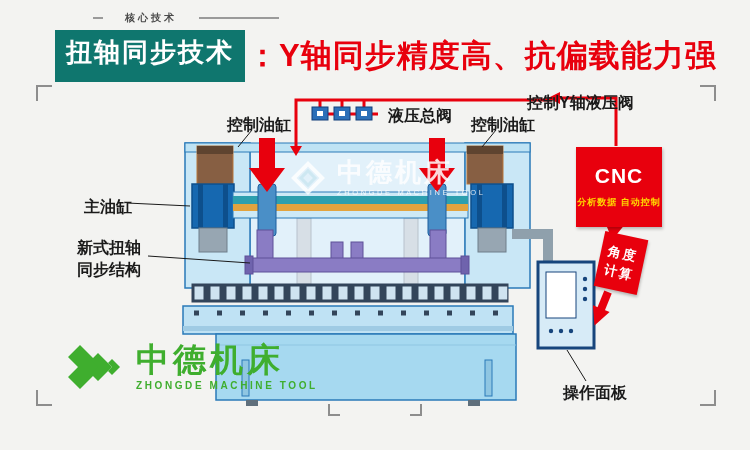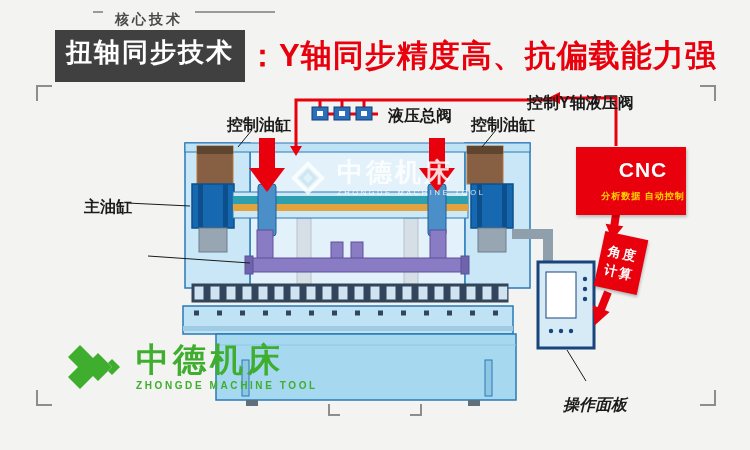--- a/index.html
+++ b/index.html
@@ -1,40 +1,40 @@
 <!DOCTYPE html>
 <html><head>
 <meta charset="utf-8">
 <style>
   html,body{margin:0;padding:0;background:#e9e9e7;}
   .canvas{position:relative;width:750px;height:450px;background:#f3f3f1;overflow:hidden;
           font-family:"Liberation Sans","DejaVu Sans",sans-serif;}
   
-  .core-tag{position:absolute;left:93px;top:11px;display:flex;align-items:flex-start;gap:12px;
-            color:#4a4a4a;font-size:14px;font-weight:bold;letter-spacing:3px;}
+  .core-tag{position:absolute;left:93px;top:11px;display:flex;align-items:center;gap:22px;
+            color:#4a4a4a;font-size:10px;font-weight:bold;letter-spacing:3px;}
   .dash{height:2px;background:#9a9a9a;}
   .dash.l{width:10px}.dash.r{width:80px}
   .title-row{position:absolute;left:55px;top:30px;display:flex;align-items:stretch;white-space:nowrap;}
-  .title-black{background:#404040;color:#ffffff;font-size:26px;font-weight:bold;
+  .title-black{background:#0f766e;color:#ffffff;font-size:26px;font-weight:bold;
                padding:5px 11px;letter-spacing:2px;}
   .title-red{color:#e8000d;font-size:31px;font-weight:bold;padding:5px 0 5px 2px;letter-spacing:1px;}
   
   .mark{position:absolute;width:14px;height:14px;}
   .mark.tl{border-top:2px solid #8d8d8d;border-left:2px solid #8d8d8d;}
   .mark.tr{border-top:2px solid #8d8d8d;border-right:2px solid #8d8d8d;}
   .mark.bl{border-bottom:2px solid #8d8d8d;border-left:2px solid #8d8d8d;}
   .mark.br{border-bottom:2px solid #8d8d8d;border-right:2px solid #8d8d8d;}
   .mark.small{width:10px;height:10px;}
   
   .lbl{position:absolute;color:#1a1a1a;font-size:16px;font-weight:bold;white-space:nowrap;line-height:1.35;}
   .lbl.s{font-size:16px;}
   
-  .cnc-box{position:absolute;left:576px;top:147px;width:86px;height:68px;background:#e8000d;
+  .cnc-box{position:absolute;left:576px;top:147px;width:86px;height:80px;background:#e8000d;
            color:#ffffff;text-align:center;display:flex;flex-direction:column;justify-content:center;
-           box-shadow:1px 2px 3px rgba(0,0,0,.25);padding-left:24px;}
+           box-shadow:1px 2px 3px rgba(0,0,0,.25);}
   .cnc-title{font-size:21px;font-weight:bold;letter-spacing:1px;line-height:1.05;}
   .cnc-sub{font-size:13px;font-weight:bold;letter-spacing:2px;line-height:1.25;}
   .cnc-desc{font-size:9px;font-weight:bold;color:#ffd800;letter-spacing:1px;margin-top:9px;}
   
   .angle-box{position:absolute;left:599px;top:235px;width:44px;height:56px;background:#e8000d;
              transform:rotate(12deg);color:#ffffff;font-size:13px;font-weight:bold;text-align:center;
              display:flex;flex-direction:column;justify-content:center;line-height:1.5;letter-spacing:2px;
              box-shadow:1px 2px 3px rgba(0,0,0,.25);}
   
   .watermark{position:absolute;left:288px;top:158px;display:flex;align-items:center;gap:9px;
@@ -217,21 +217,25 @@
       <div class="wm-text">中德机床</div>
       <div class="wm-sub">ZHONGDE MACHINE TOOL</div>
     </div>
   </div>
 
   <div class="lbl" style="left:227px;top:114px;">控制油缸</div>
   <div class="lbl" style="left:471px;top:114px;">控制油缸</div>
   <div class="lbl s" style="left:388px;top:105px;">液压总阀</div>
   <div class="lbl s" style="left:527px;top:92px;">控制Y轴液压阀</div>
   <div class="lbl" style="left:84px;top:196px;">主油缸</div>
-  <div class="lbl" style="left:563px;top:394px;font-style:italic;">操作面板</div>
+  <div class="lbl" style="left:77px;top:237px;">
+    <div>新式扭轴</div>
+    <div>同步结构</div>
+  </div>
+  <div class="lbl" style="left:563px;top:382px;">操作面板</div>
 
   <div class="cnc-box">
     <div class="cnc-title">CNC</div>
     <div class="cnc-desc">分析数据 自动控制</div>
   </div>
 
   <div class="angle-box">
     <span>角度</span>
     <span>计算</span>
   </div>

